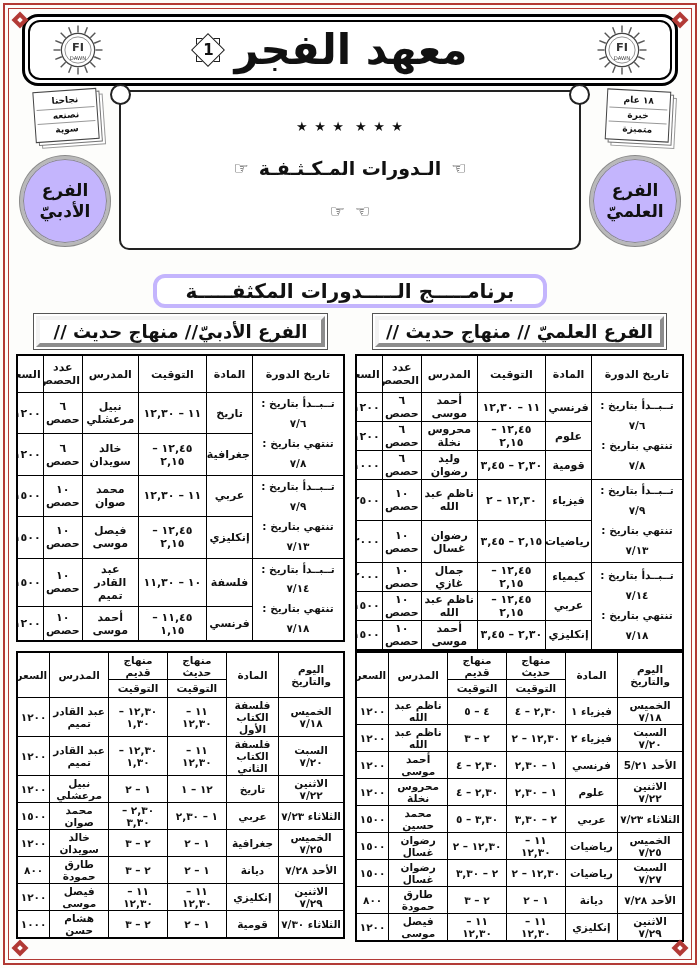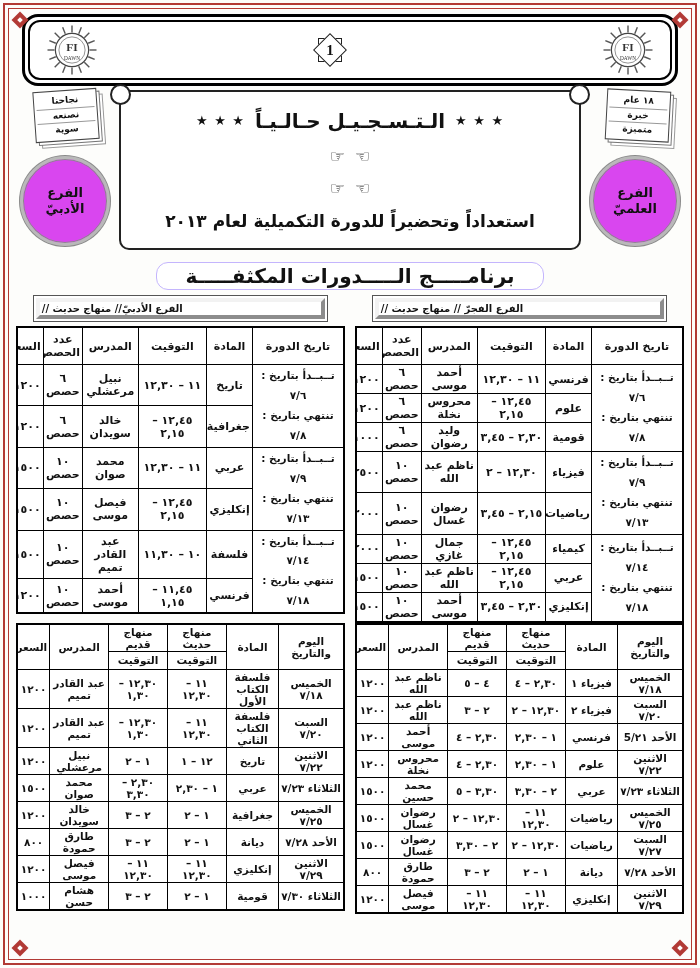--- a/index.html
+++ b/index.html
@@ -16,68 +16,68 @@
   .corner::before{content:"";position:absolute;inset:4px;background:#b23a35;transform:rotate(45deg);}
   .corner::after{content:"";position:absolute;inset:8px;background:#fff;transform:rotate(45deg);}
   .corner.tl{top:10px;left:10px}.corner.tr{top:10px;right:10px}
   .corner.bl{bottom:10px;left:10px}.corner.br{bottom:10px;right:10px}
 
   .content{position:absolute;inset:12px;}
 
   
   .banner{margin:2px 10px 0;border:3px solid #000;border-radius:16px;padding:3px;background:#fff;}
   .banner-in{border:2px solid #000;border-radius:12px;height:56px;display:flex;direction:ltr;
-    align-items:center;justify-content:space-between;padding:0 14px;font-family:Liberation Serif, serif;}
+    align-items:center;justify-content:space-between;padding:0 20px;}
   .brand-title{font-size:42px;font-weight:bold;line-height:1;letter-spacing:1px;}
   .title-group{display:flex;direction:ltr;align-items:center;gap:10px;margin-right:40px;}
   .badge{position:relative;width:32px;height:32px;flex:0 0 32px;}
   .badge i{position:absolute;inset:4px;border:1.5px solid #222;background:#fff;}
   .badge i.r{transform:rotate(45deg);}
   .badge b{position:absolute;inset:0;display:flex;align-items:center;justify-content:center;font-size:15px;}
   .logo{width:56px;height:56px;flex:0 0 56px;}
 
   
   .mid{position:relative;height:164px;margin-top:4px;}
   .stamp{position:absolute;width:58px;text-align:center;background:#fff;border:1.5px solid #444;
     padding:3px 2px;font-size:9px;font-weight:bold;line-height:1.5;transform:rotate(-4deg);
     box-shadow:3px 3px 0 -1px #fff,3px 3px 0 0 #777,6px 6px 0 -1px #fff,6px 6px 0 0 #999;}
   .stamp span{display:block;border-bottom:1px solid #999;}
   .stamp span:last-child{border-bottom:none;}
   .stamp.sl{left:22px;top:0;}
   .stamp.sr{right:18px;top:0;transform:rotate(3deg);}
   .branch-circle{position:absolute;width:84px;height:84px;border-radius:50%;
     border:3px solid #b9b9b9;box-shadow:0 0 0 1px #8a8a8a, inset 0 0 0 1px #8a8a8a;
     display:flex;flex-direction:column;align-items:center;justify-content:center;
-    font-size:13px;font-weight:bold;line-height:1.25;background:#d946ef;}
+    font-size:17px;font-weight:bold;line-height:1.25;background:#c4b5fd;}
   .branch-circle.cl{left:8px;top:66px;}
   .branch-circle.cr{right:8px;top:66px;}
   .scroll{position:relative;margin:2px auto 0;width:446px;height:148px;border:2.5px solid #222;
     border-radius:10px;background:#fff;display:flex;flex-direction:column;align-items:center;
     justify-content:space-evenly;padding:4px 6px;}
   .scroll::before{content:"";position:absolute;left:-11px;top:-8px;width:17px;height:17px;
     border:2px solid #222;border-radius:50%;background:#fff;}
   .scroll::after{content:"";position:absolute;right:-11px;top:-8px;width:17px;height:17px;
     border:2px solid #222;border-radius:50%;background:#fff;}
   .s-line{font-weight:bold;display:flex;align-items:center;gap:10px;white-space:nowrap;}
   .s-l1{font-size:20px;}
   .s-l1 .stars{font-size:13px;letter-spacing:1px;}
   .s-l2,.s-l3{font-size:19px;}
   .hand{font-size:17px;}
   .s-l4{font-size:17px;}
 
   
-  .sec{width:fit-content;margin:8px auto 5px;border:1px solid #c4b5fd;border-radius:12px;
+  .sec{width:fit-content;margin:20px auto 5px;border:4px solid #c4b5fd;border-radius:12px;
     padding:1px 28px;font-size:20px;font-weight:bold;background:#fff;}
 
   
   .tables{display:flex;gap:10px;padding:0 4px;}
   .twrap{flex:1;min-width:0;}
   .tbl-title{width:88%;margin:0 auto 4px;border:1px solid #555;padding:2px;background:#fff;}
   .tbl-title .bevel{border:4px solid;border-color:#f2f2f2 #8d8d8d #8d8d8d #f2f2f2;
-    text-align:left;font-weight:bold;font-size:10px;padding:1px 2px;white-space:nowrap;}
+    text-align:center;font-weight:bold;font-size:18px;padding:1px 2px;white-space:nowrap;}
   table{width:100%;border-collapse:collapse;table-layout:fixed;background:#fff;
     text-align:center;font-weight:bold;border:2px solid #000;}
   th,td{border:1px solid #000;padding:1px 2px;overflow:hidden;}
   .t-int{height:196px;font-size:11px;}
   .t-int .hrow th{height:34px;font-size:11px;}
   .t-int .datecell{font-size:10.5px;line-height:1.9;}
   .t-exam{height:282px;font-size:10.5px;}
   .t-exam .hr1 th{height:18px;}
   .t-exam .hr2 th{height:15px;}
 </style>
@@ -118,20 +118,21 @@
         <circle cx="32" cy="32" r="15" fill="none" stroke="#666" stroke-width="0.8"></circle>
         <text x="32" y="33" text-anchor="middle" font-size="13" font-weight="bold" fill="#333">FI</text>
         <text x="32" y="43" text-anchor="middle" font-size="6" fill="#333">DAWN</text>
       </svg>
       <div class="title-group">
         <span class="badge">
           <i></i>
             <i class="r"></i>
             <b>1</b>
         </span>
+        <h1 class="brand-title" style="margin:0">معهد الفجر</h1>
       </div>
       <svg class="logo" viewBox="0 0 64 64">
         <g stroke="#555" stroke-width="1.6">
           <line x1="52" y1="32" x2="60" y2="32"></line>
             <line x1="50.5" y1="39.7" x2="57.9" y2="42.7"></line>
           <line x1="46.1" y1="46.1" x2="51.8" y2="51.8"></line>
             <line x1="39.7" y1="50.5" x2="42.7" y2="57.9"></line>
           <line x1="32" y1="52" x2="32" y2="60"></line>
             <line x1="24.3" y1="50.5" x2="21.3" y2="57.9"></line>
           <line x1="17.9" y1="46.1" x2="12.2" y2="51.8"></line>
@@ -168,42 +169,41 @@
       <span>الفرع</span>
       <span>الأدبيّ</span>
     </div>
     <div class="branch-circle cr">
       <span>الفرع</span>
       <span>العلميّ</span>
     </div>
     <div class="scroll">
       <div class="s-line s-l1">
         <span class="stars">★ ★ ★</span>
-        <span>الـتـسـجـيـل حـالـيـاً</span>
         <span class="stars">★ ★ ★</span>
       </div>
       <div class="s-line s-l2">
         <span class="hand">☜</span>
+        <span>الـدورات المـكـثـفـة</span>
         <span class="hand">☞</span>
       </div>
       <div class="s-line s-l3">
         <span class="hand">☜</span>
         <span class="hand">☞</span>
       </div>
-      <div class="s-line s-l4">استعداداً وتحضيراً للدورة التكميلية لعام ٢٠١٣</div>
     </div>
   </div>
 
   <div class="sec">برنامـــــج الـــــدورات المكثفـــــة</div>
 
   <div class="tables">
 
     <div class="twrap">
       <div class="tbl-title">
-        <div class="bevel">الفرع الفجرّ // منهاج حديث //</div>
+        <div class="bevel">الفرع العلميّ // منهاج حديث //</div>
       </div>
       <table class="t-int">
         <colgroup>
             <col style="width:28%">
             <col style="width:14%">
             <col style="width:21%">
             <col style="width:17%">
             <col style="width:12%">
             <col style="width:8%">
           </colgroup>

